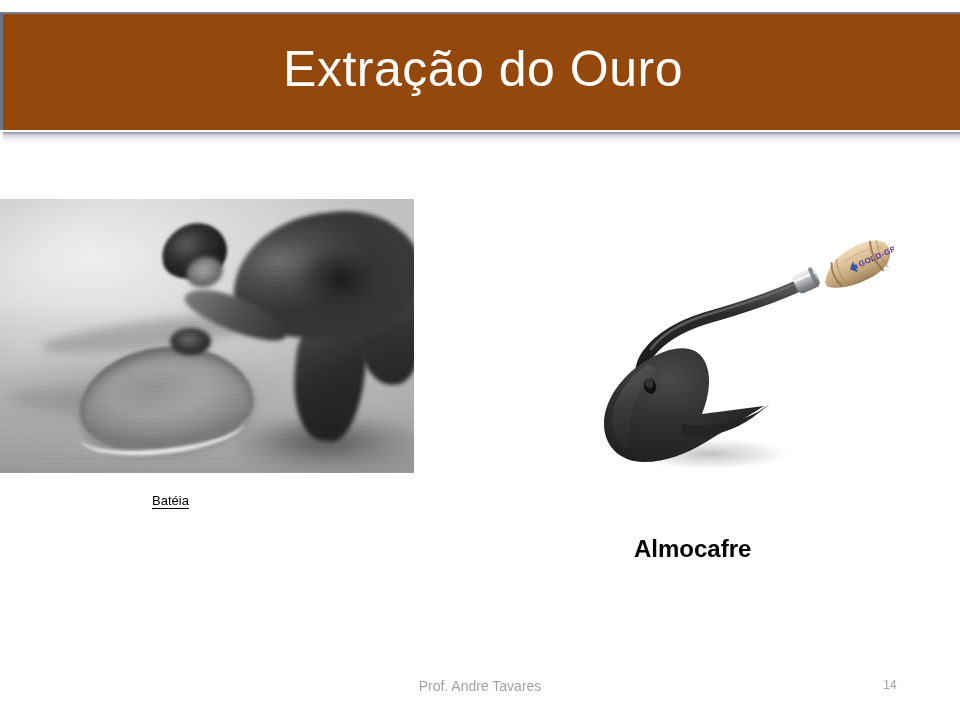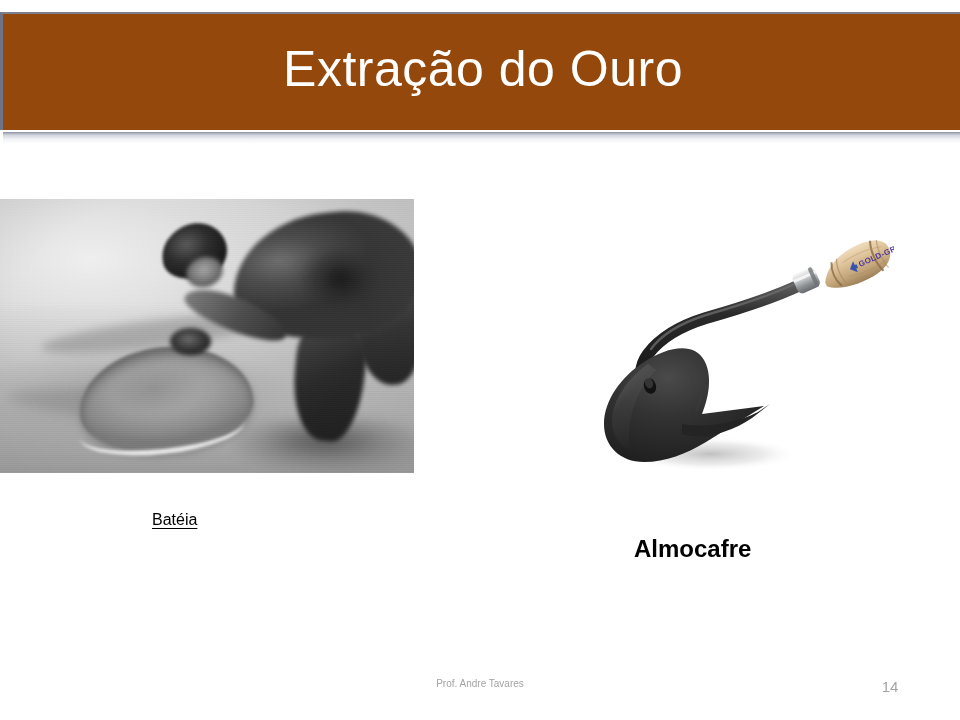--- a/index.html
+++ b/index.html
@@ -260,22 +260,22 @@
   #bateia-photo .ph-vig {
     position: absolute;
     inset: 0;
     background: radial-gradient(ellipse 78% 86% at 46% 46%, rgba(255,255,255,0) 55%, rgba(120,120,120,0.18) 100%);
   }
 
   
   #bateia-label {
     position: absolute;
     left: 152px;
-    top: 511px;
-    font-size: 16px;
+    top: 493px;
+    font-size: 13px;
     font-weight: 400;
     color: #000000;
     text-decoration: underline;
     text-underline-offset: 3px;
     white-space: nowrap;
   }
   #almocafre-label {
     position: absolute;
     left: 634px;
     top: 535px;
@@ -295,31 +295,31 @@
   }
   #almocafre-photo svg { display: block; }
 
   
   #footer-author {
     position: absolute;
     left: 0;
     top: 678px;
     width: 960px;
     text-align: center;
-    font-size: 10px;
+    font-size: 14px;
     color: #a3a3a3;
     white-space: nowrap;
   }
   #footer-page {
     position: absolute;
     left: 860px;
     top: 678px;
     width: 60px;
     text-align: center;
-    font-size: 15px;
+    font-size: 12px;
     color: #a3a3a3;
   }
 </style>
 </head>
 <body>
 
 <div id="slide">
 
   <div id="title-banner">
     <div id="title-text">Extração do Ouro</div>

